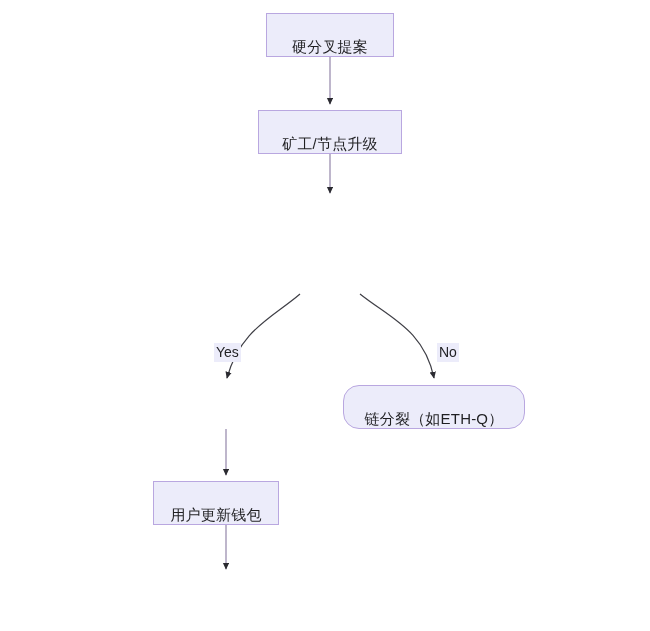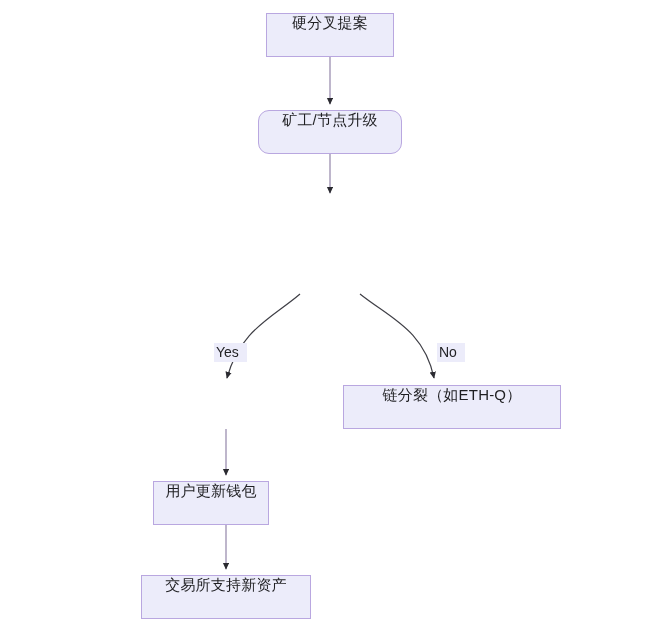--- a/index.html
+++ b/index.html
@@ -23,21 +23,21 @@
     left: 0;
     top: 0;
     width: 650px;
     height: 631px;
     pointer-events: none;
   }
   .node {
     position: absolute;
     box-sizing: border-box;
     display: flex;
-    align-items: flex-start;
+    align-items: flex-end;
     justify-content: center;
     text-align: center;
     background: #ececfa;
     border: 1px solid #b9a7e0;
     color: #1f1f22;
     font-size: 15px;
     line-height: 1.2;
     letter-spacing: 0.2px;
     white-space: nowrap;
     z-index: 2;
@@ -58,21 +58,21 @@
     z-index: 1;
     font-size: 15px;
     color: #1f1f22;
   }
   .edge-label {
     position: absolute;
     background: #ececfa;
     color: #1f1f22;
     font-size: 14px;
     line-height: 1;
-    padding: 2px 8px 3px 2px;
+    padding: 2px 2px 3px 2px;
     white-space: nowrap;
     z-index: 3;
   }
 </style>
 </head>
 <body>
 
 <div id="canvas">
 
   <svg id="edges" viewBox="0 0 650 631" xmlns="http://www.w3.org/2000/svg">
@@ -92,35 +92,32 @@
 
     <line x1="226" y1="429" x2="226" y2="475" stroke="#9b8fb0" stroke-width="1.3" marker-end="url(#arrow-dark)"></line>
 
     <line x1="226" y1="525" x2="226" y2="569" stroke="#9b8fb0" stroke-width="1.3" marker-end="url(#arrow-dark)"></line>
   </svg>
 
   <div class="node" style="left:266px; top:13px; width:128px; height:44px;">
     <span>硬分叉提案</span>
   </div>
 
-  <div class="node" style="left:258px; top:110px; width:144px; height:44px;border-radius:11px;">
+  <div class="node" style="left:258px; top:110px; width:144px; height:44px;">
     <span>矿工/节点升级</span>
   </div>
 
 
 
-  <div class="node" style="left:343px; top:385px; width:218px; height:44px;">
+  <div class="node" style="left:343px; top:385px; width:182px; height:44px;border-radius:16px;">
     <span>链分裂（如ETH-Q）</span>
   </div>
 
-  <div class="node" style="left:153px; top:481px; width:116px; height:44px;">
+  <div class="node" style="left:153px; top:481px; width:126px; height:44px;">
     <span>用户更新钱包</span>
   </div>
 
-  <div class="node" style="left:141px; top:575px; width:170px; height:44px;">
-    <span>交易所支持新资产</span>
-  </div>
 
   <div class="edge-label" style="left:214px; top:343px;">Yes</div>
 
   <div class="edge-label" style="left:437px; top:343px;">No</div>
 
 </div>
 
 </body></html>

